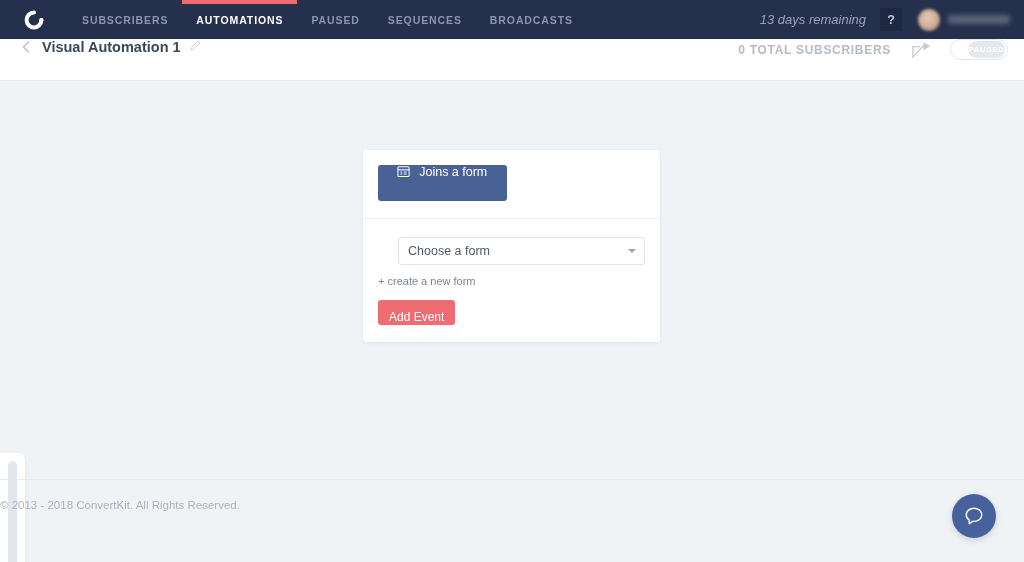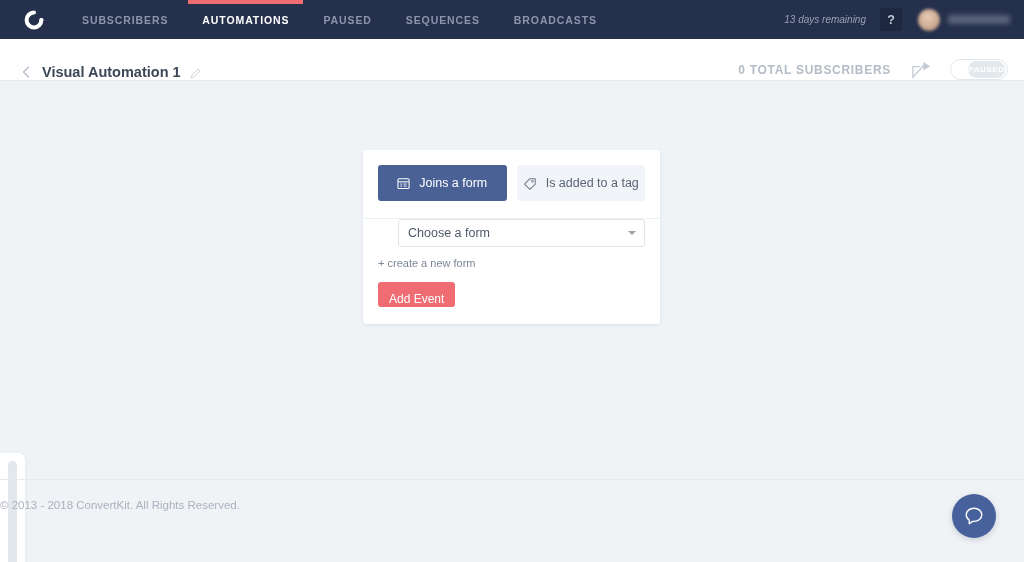--- a/index.html
+++ b/index.html
@@ -35,21 +35,20 @@
 
   .logo-mark {
     width: 24px; height: 24px;
     display: block;
   }
 
   .nav-items {
     display: flex;
     align-items: center;
     height: 39px;
-    gap: 6px;
   }
 
   .nav-item {
     position: relative;
     height: 39px;
     display: flex;
     align-items: center;
     padding: 0 14px;
     font-size: 10.5px;
     font-weight: bold;
@@ -70,21 +69,21 @@
   }
 
   .topnav-right {
     margin-left: auto;
     display: flex;
     align-items: center;
     padding-right: 14px;
   }
 
   .trial-text {
-    font-size: 10px;
+    font-size: 13px;
     font-style: italic;
     color: #9aa2b6;
     margin-right: 14px;
     white-space: nowrap;
     margin-left: 24px;
   }
 
   .help-btn {
     width: 22px; height: 23px;
     background: #1e2840;
@@ -122,21 +121,21 @@
     color: transparent;
     overflow: hidden;
   }
 
   
   .subheader {
     height: 42px;
     background: #ffffff;
     border-bottom: 1px solid #e6eaee;
     display: flex;
-    align-items: flex-end;
+    align-items: flex-start;
     padding: 0 16px 0 18px;
   }
 
   .back-chevron {
     width: 16px; height: 16px;
     margin-right: 8px;
     cursor: pointer;
     flex: none;
   }
 
@@ -226,21 +225,21 @@
     display: grid;
     grid-template-columns: 1fr 1fr;
     gap: 9px 10px;
   }
 
   .option-btn {
     height: 36px;
     border-radius: 3px;
     background: #f1f4f8;
     display: flex;
-    align-items: center;
+    align-items: flex-start;
     justify-content: center;
     gap: 9px;
     font-size: 12.5px;
     color: #5a6475;
     cursor: pointer;
   }
 
   .option-btn.selected {
     background: #4a6196;
     color: #ffffff;
@@ -248,20 +247,21 @@
 
   .option-btn svg { flex: none; display: block; }
 
   .card-divider {
     height: 1px;
     background: #edf0f3;
     margin: 17px -15px 0 -15px;
   }
 
   .select-wrap {
+    margin-top: 18px;
     position: relative;
     padding-left: 20px;
   }
 
   .form-select {
     width: 100%;
     height: 28px;
     border: 1px solid #dfe4ea;
     border-radius: 3px;
     background: #ffffff;
@@ -443,27 +443,20 @@
 
       <div class="option-btn selected">
         <svg width="13" height="13" viewBox="0 0 14 14">
           <rect x="1" y="2" width="12" height="10.5" rx="1.2" fill="none" stroke="#ffffff" stroke-width="1.1"></rect>
           <path d="M1 5.2h12" stroke="#ffffff" stroke-width="1.1"></path>
           <path d="M3.6 7.6h2M7.2 7.6h3.2M3.6 9.8h2M7.2 9.8h3.2" stroke="#ffffff" stroke-width="1"></path>
         </svg>
         <span>Joins a form</span>
       </div>
 
-      <div class="option-btn">
-        <svg width="14" height="13" viewBox="0 0 15 14">
-          <path d="M1.6 7.6 7.4 1.8l5.8 0 0 5.8-5.8 5.8z" fill="none" stroke="#737d8d" stroke-width="1.1" stroke-linejoin="round"></path>
-          <circle cx="10.2" cy="4.6" r="1.1" fill="none" stroke="#737d8d" stroke-width="1"></circle>
-        </svg>
-        <span>Is added to a tag</span>
-      </div>
 
 
     </div>
 
     <div class="card-divider"></div>
 
     <div class="select-wrap">
       <select class="form-select">
         <option>Choose a form</option>
       </select>

